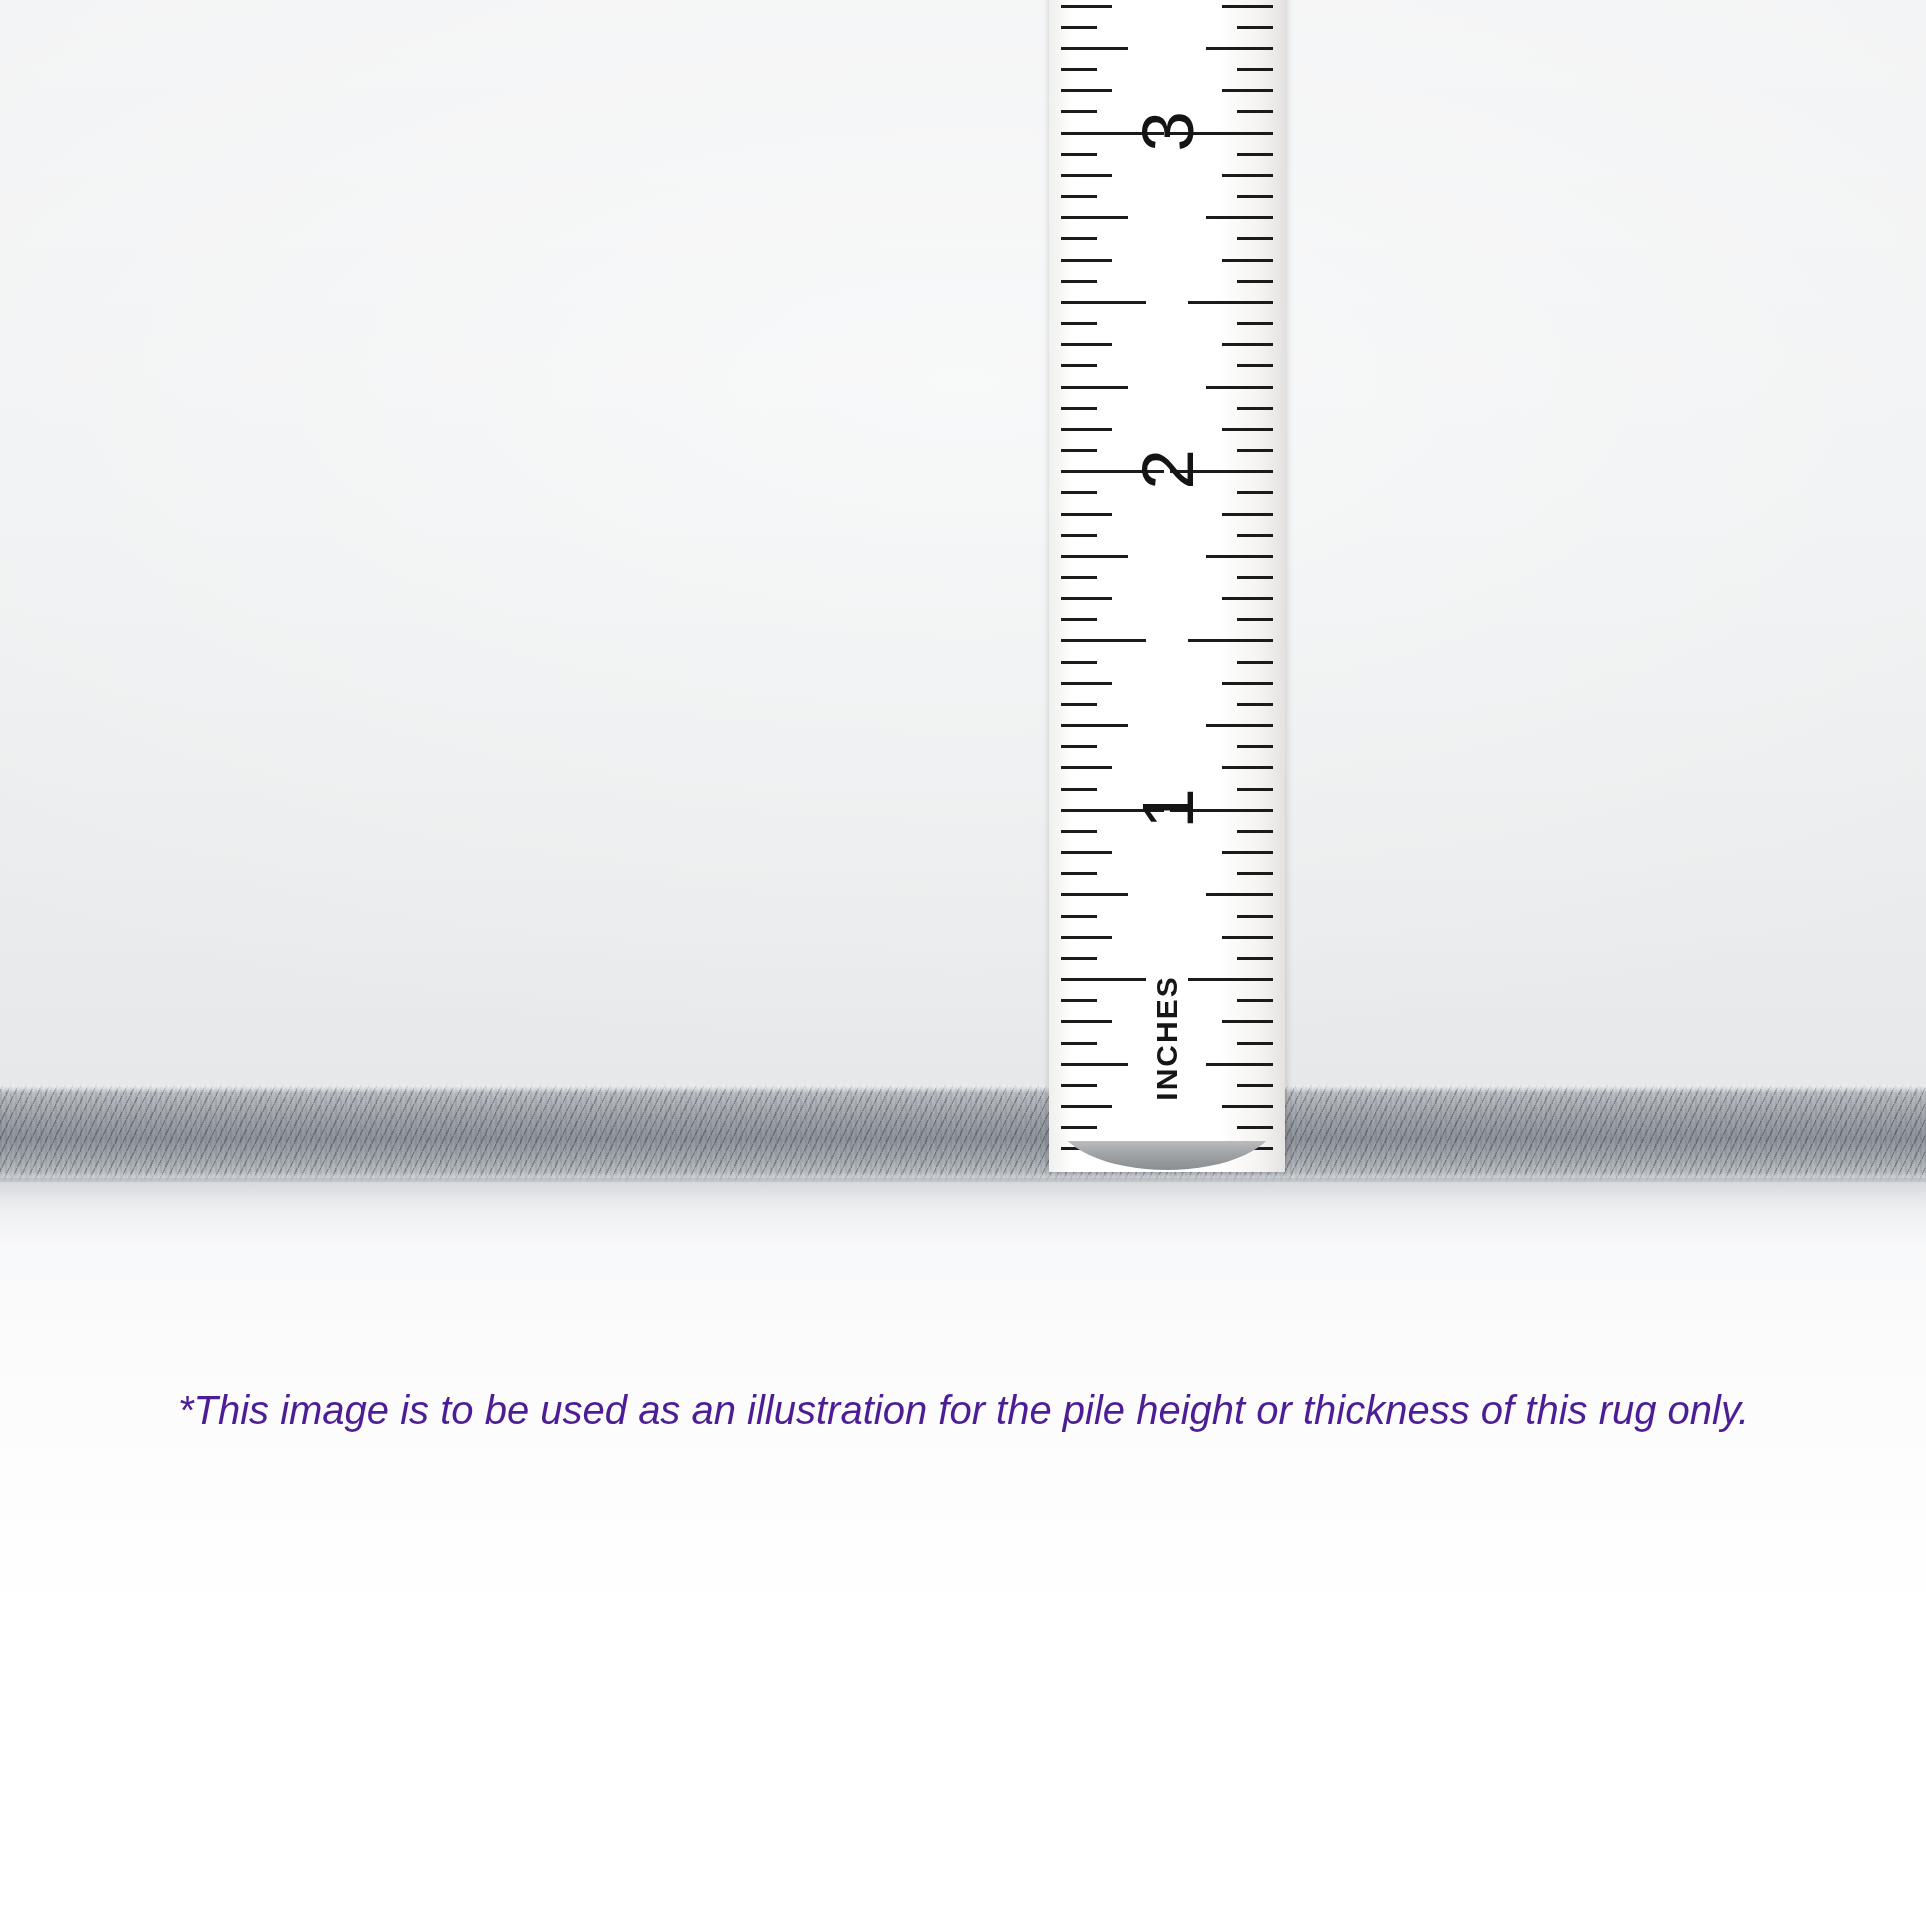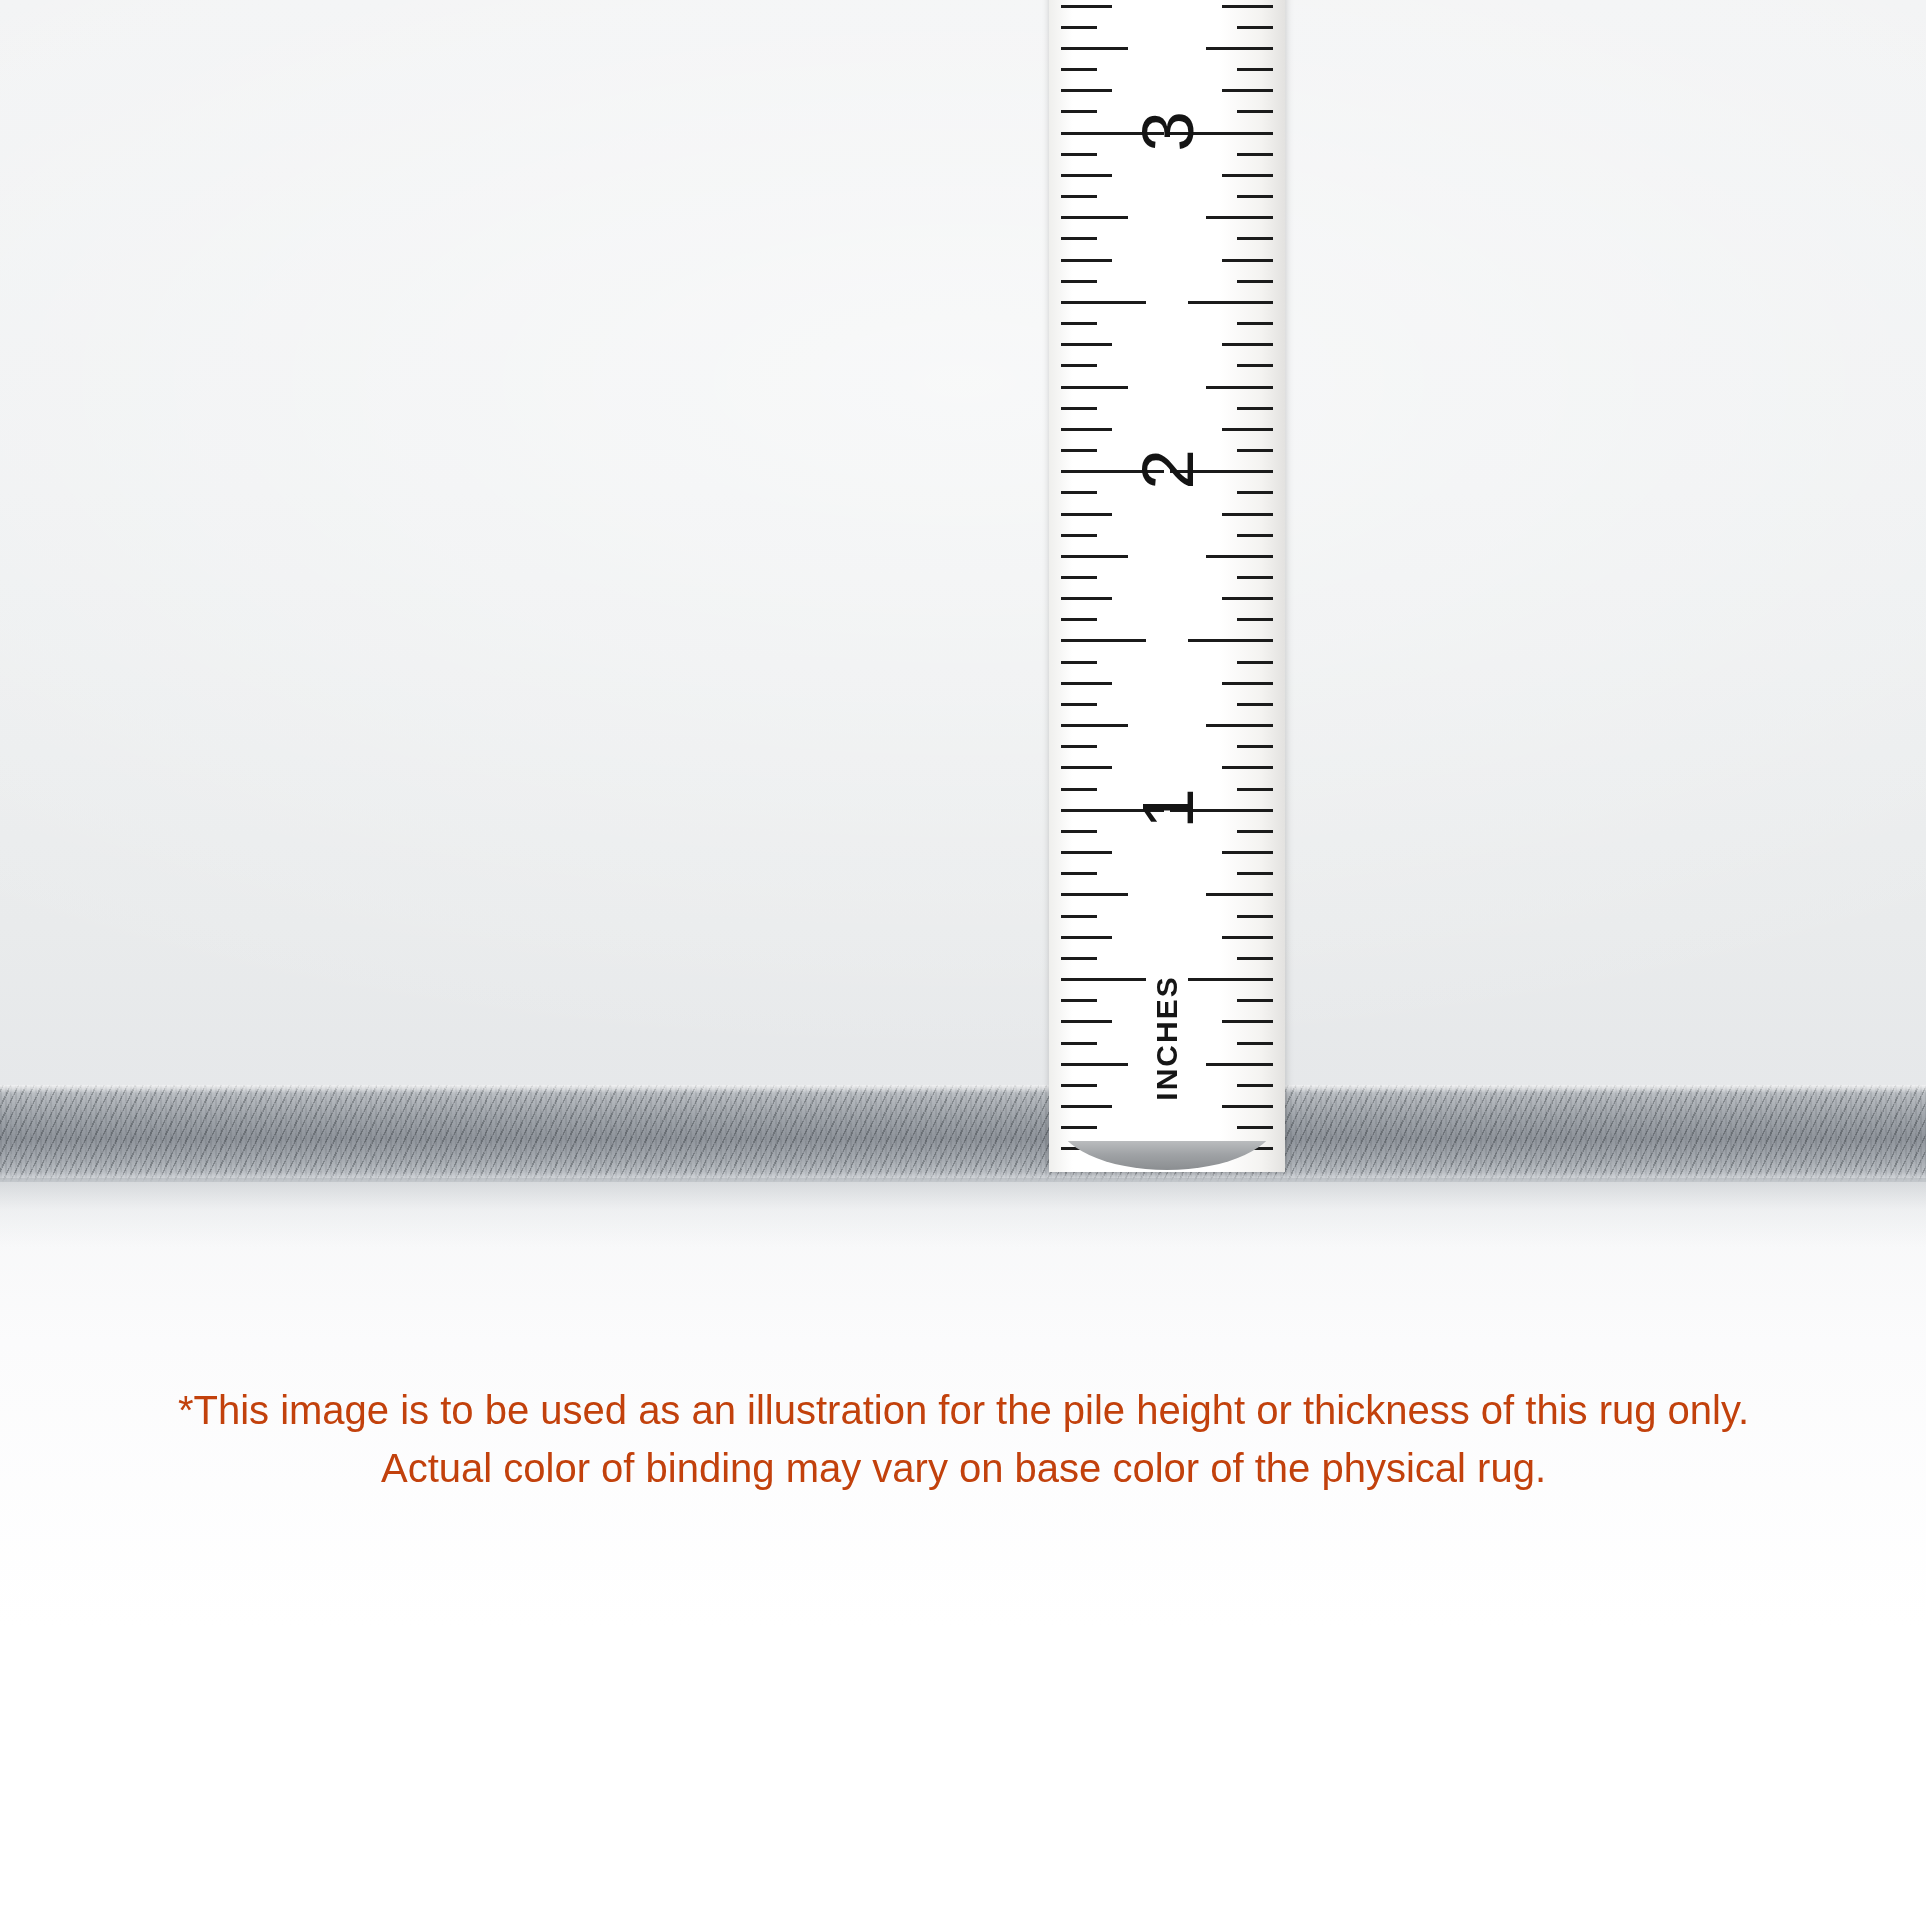--- a/index.html
+++ b/index.html
@@ -197,23 +197,24 @@
   
   .caption {
     position: absolute;
     left: 0;
     top: 1381px;
     width: 1927px;
     text-align: center;
     font-family: "Liberation Sans", sans-serif;
     font-size: 40px;
     line-height: 1.45;
-    color: #c2410c;
+    color: #4c1d95;
     padding: 0 119px;
     box-sizing: border-box;
+    font-style: italic;
   }
   .caption .line { display: block; }
 </style>
 </head>
 <body>
 
 <div class="scene">
 
   <div class="wall">
     <div class="wall-vignette"></div>
@@ -346,17 +347,16 @@
     <div class="unit-label" style="top:1044px;">INCHES</div>
     <div class="num" style="top:815px;">1</div>
     <div class="num" style="top:476px;">2</div>
     <div class="num" style="top:138px;">3</div>
   </div>
 
   <div class="ruler-tip"></div>
 
   <div class="caption">
     <span class="line">*This image is to be used as an illustration for the pile height or thickness of this rug only.</span>
-    <span class="line">Actual color of binding may vary on base color of the physical rug.</span>
   </div>
 
 </div>
 
 
 </body></html>

